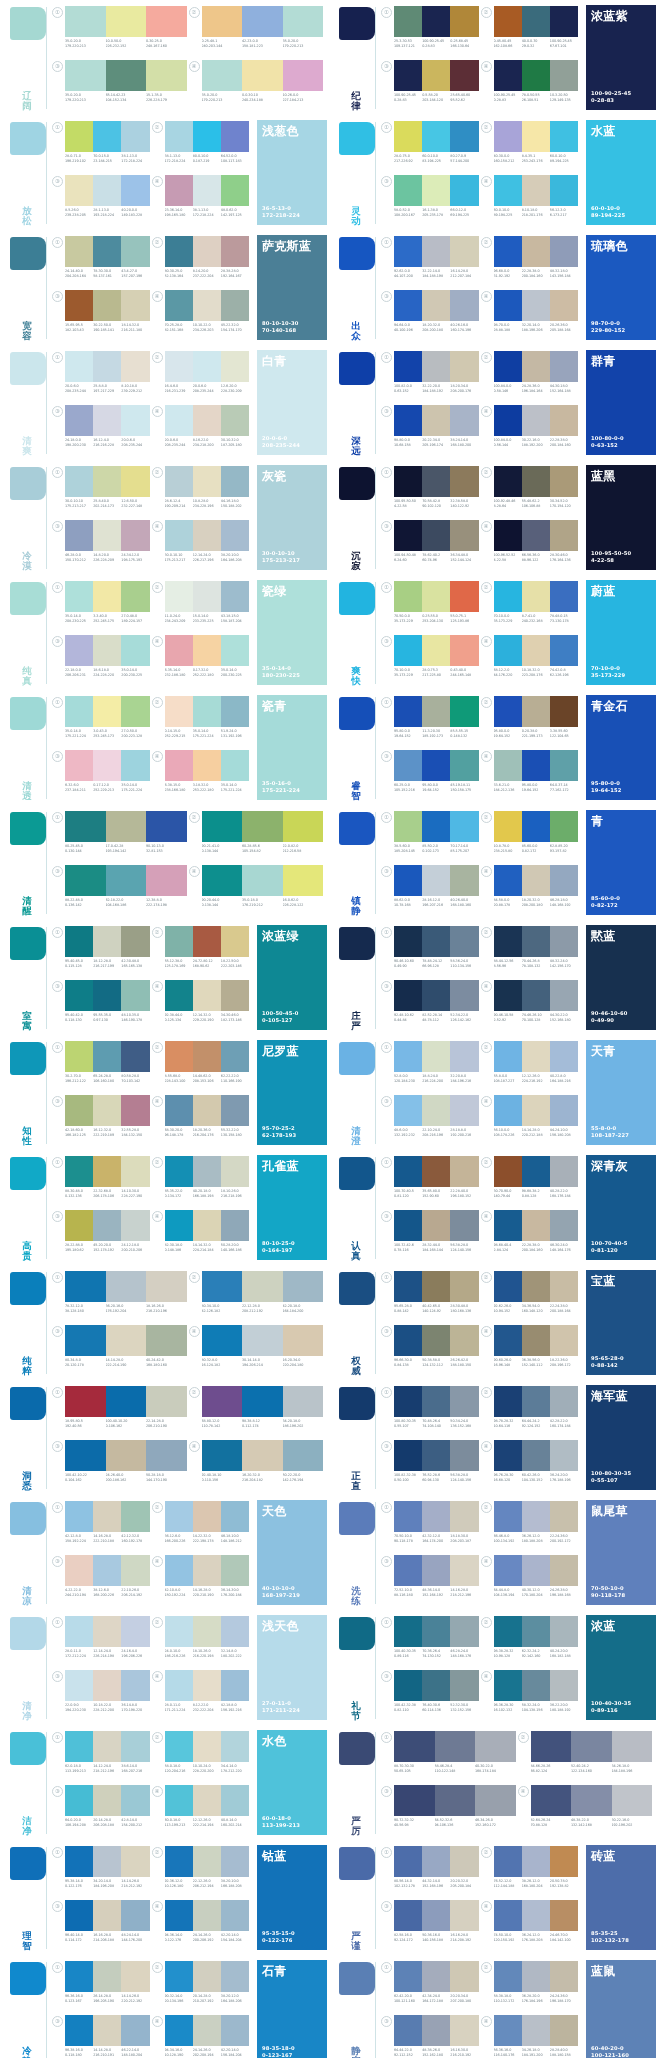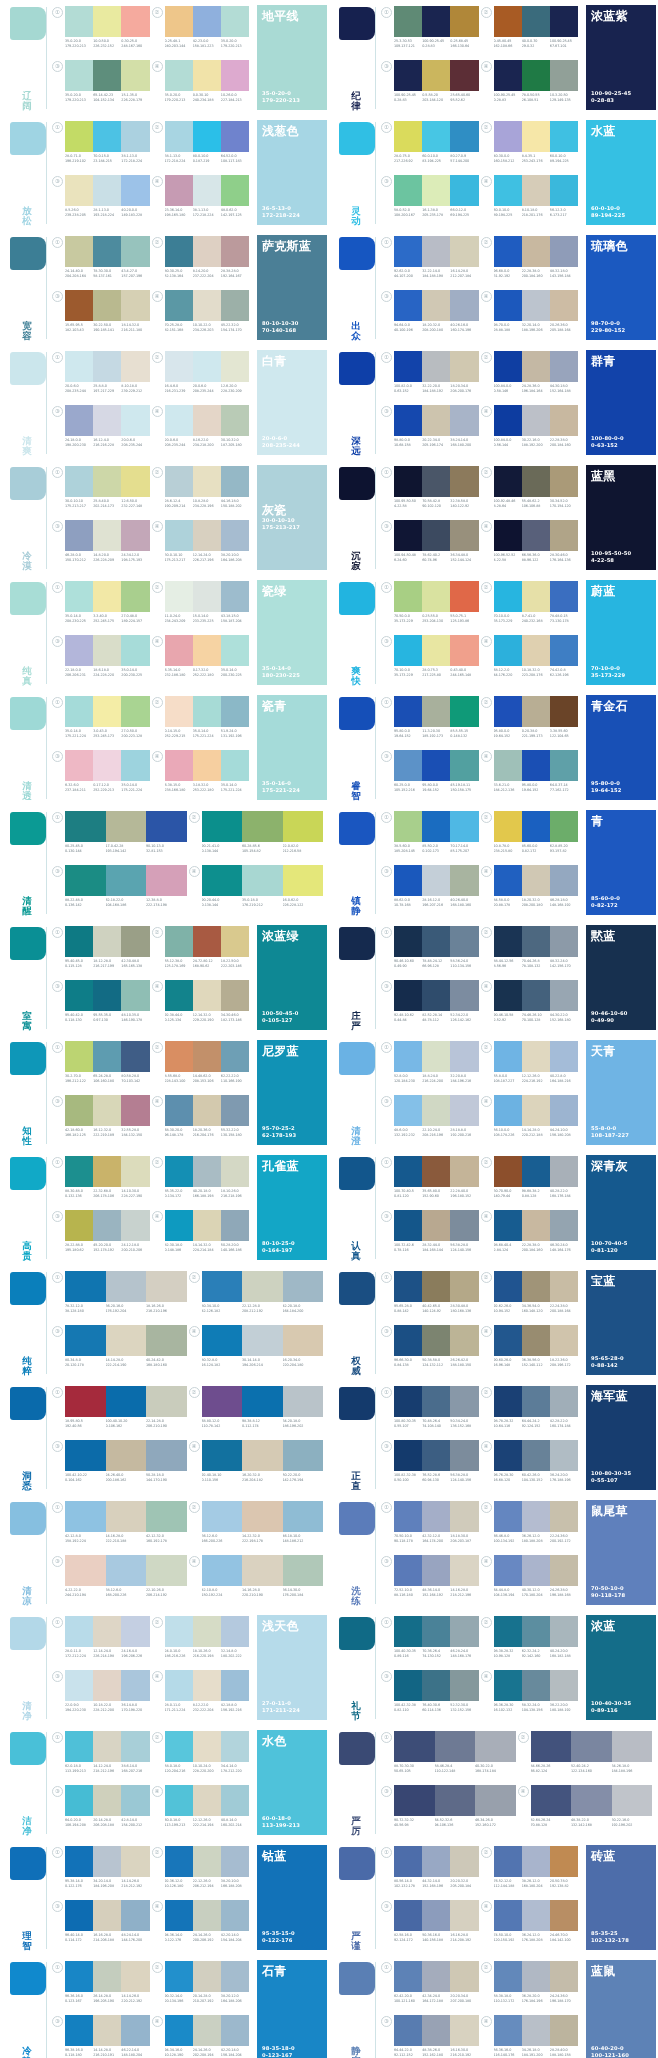--- a/index.html
+++ b/index.html
@@ -128,29 +128,20 @@
                   <b>0-0-30-10</b>
                   <b>240-234-188</b>
                 </div>
                 <div>
                   <b>10-26-0-0</b>
                   <b>227-184-213</b>
                 </div>
               </div>
             </div>
           </div>
-          <div class="hero">
-            <div class="hero-inner" style="background: rgb(169, 218, 212); color: rgb(255, 255, 255);">
-              <div class="hero-name">地平线</div>
-              <div class="hero-codes">
-                <b>35-0-20-0</b>
-                <b>179-220-213</b>
-              </div>
-            </div>
-          </div>
         </div>
         <div class="group">
           <div class="mood">
             <div class="mood-chip" style="background: rgb(159, 212, 227);"></div>
             <div class="mood-rule"></div>
             <div class="mood-label" style="color: rgb(159, 212, 227);">
               <span>放</span>
               <span>松</span>
             </div>
           </div>
@@ -565,21 +556,21 @@
                   <b>226-217-196</b>
                 </div>
                 <div>
                   <b>38-20-10-0</b>
                   <b>164-186-208</b>
                 </div>
               </div>
             </div>
           </div>
           <div class="hero">
-            <div class="hero-inner" style="background: rgb(174, 210, 218); color: rgb(255, 255, 255); justify-content: center;">
+            <div class="hero-inner" style="background: rgb(174, 210, 218); color: rgb(255, 255, 255);">
               <div class="hero-name">灰瓷</div>
               <div class="hero-codes">
                 <b>30-0-10-10</b>
                 <b>175-213-217</b>
               </div>
             </div>
           </div>
         </div>
         <div class="group">
           <div class="mood">
@@ -1515,20 +1506,29 @@
                   <b>150-192-224</b>
                 </div>
                 <div>
                   <b>14-16-28-0</b>
                   <b>220-210-190</b>
                 </div>
                 <div>
                   <b>36-14-30-0</b>
                   <b>176-200-184</b>
                 </div>
+              </div>
+            </div>
+          </div>
+          <div class="hero">
+            <div class="hero-inner" style="background: rgb(140, 193, 224); color: rgb(255, 255, 255);">
+              <div class="hero-name">天色</div>
+              <div class="hero-codes">
+                <b>40-10-10-0</b>
+                <b>168-197-219</b>
               </div>
             </div>
           </div>
         </div>
         <div class="group">
           <div class="mood">
             <div class="mood-chip" style="background: rgb(179, 216, 232);"></div>
             <div class="mood-rule"></div>
             <div class="mood-label" style="color: rgb(179, 216, 232);">
               <span>清</span>

